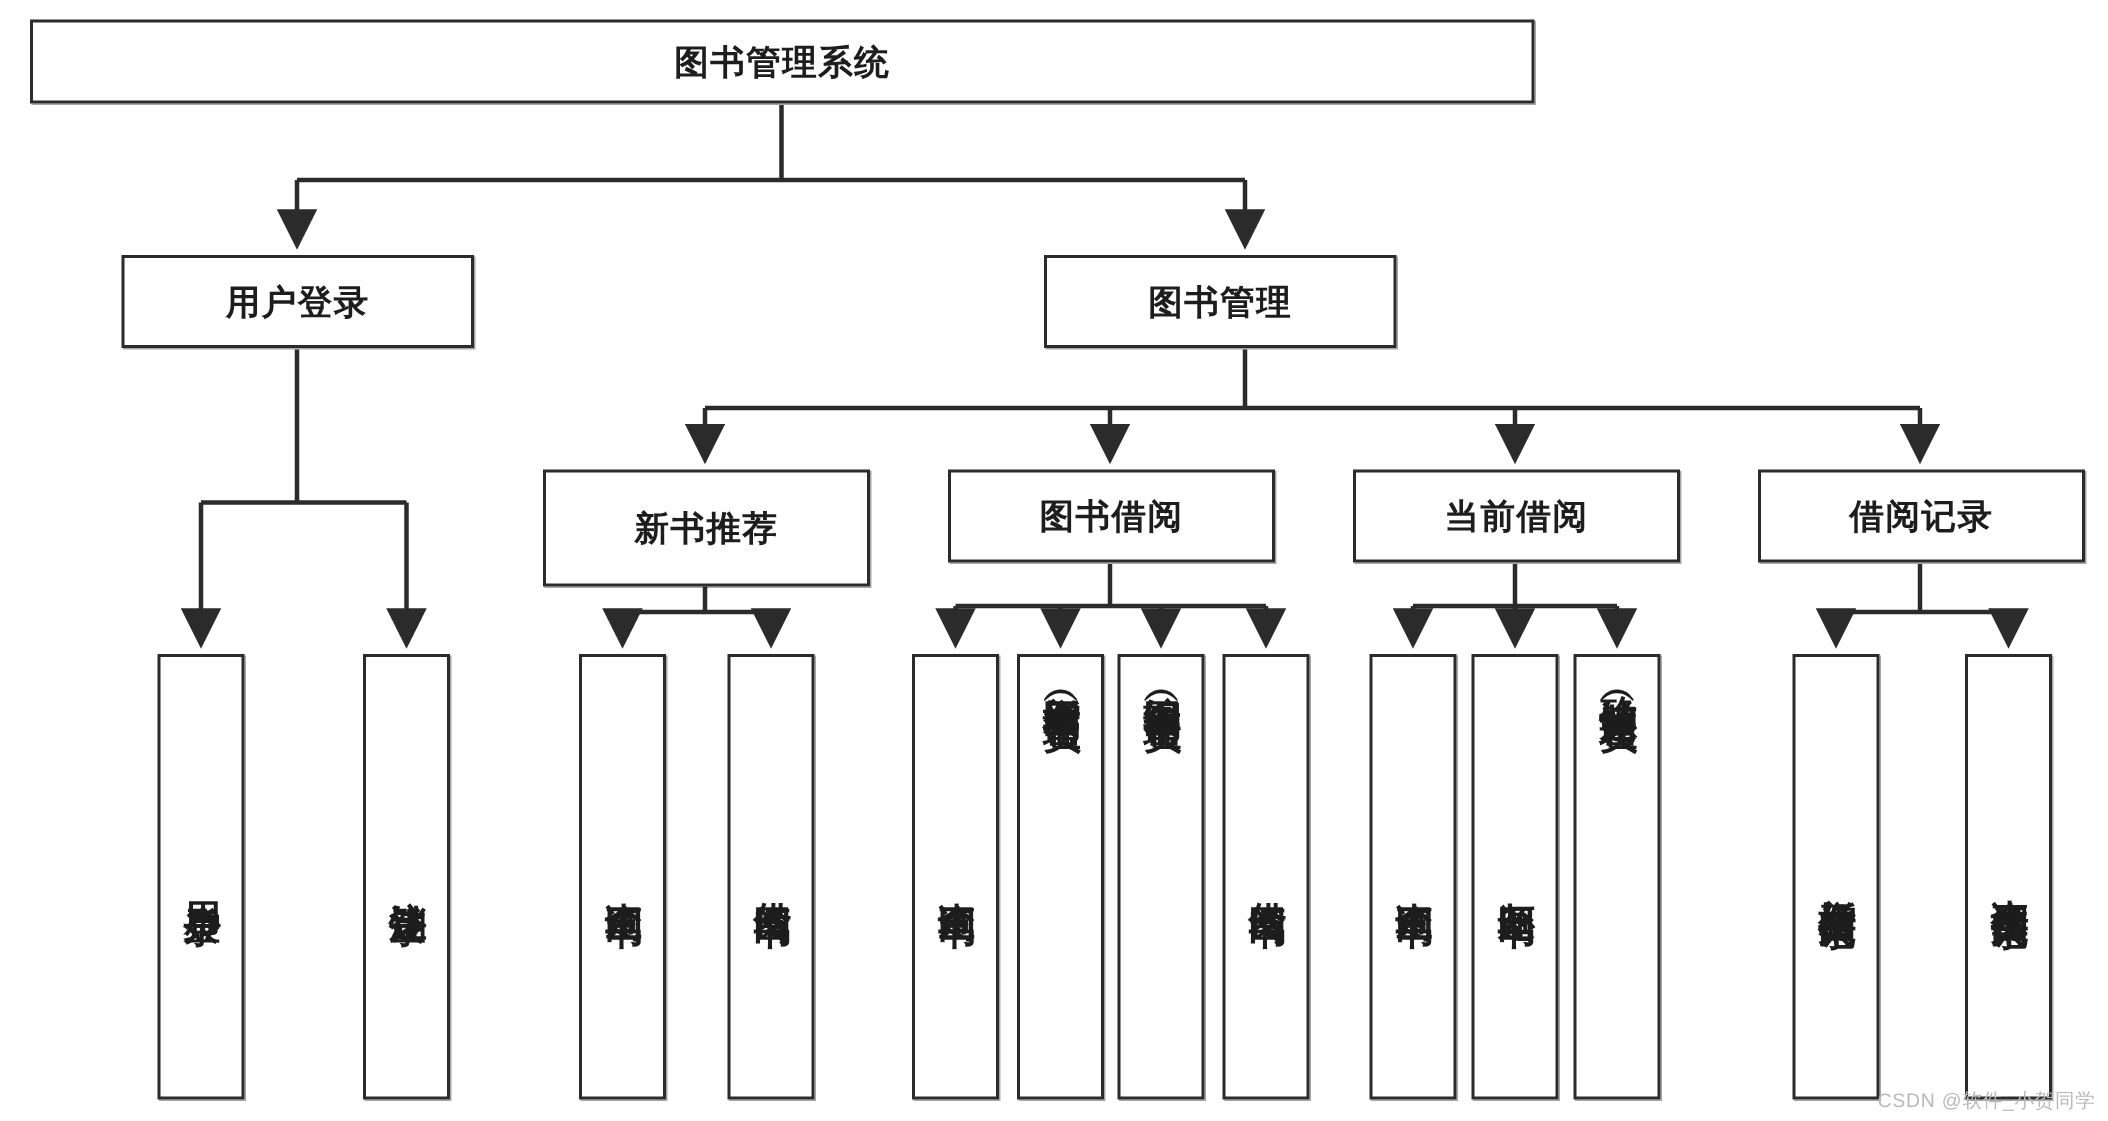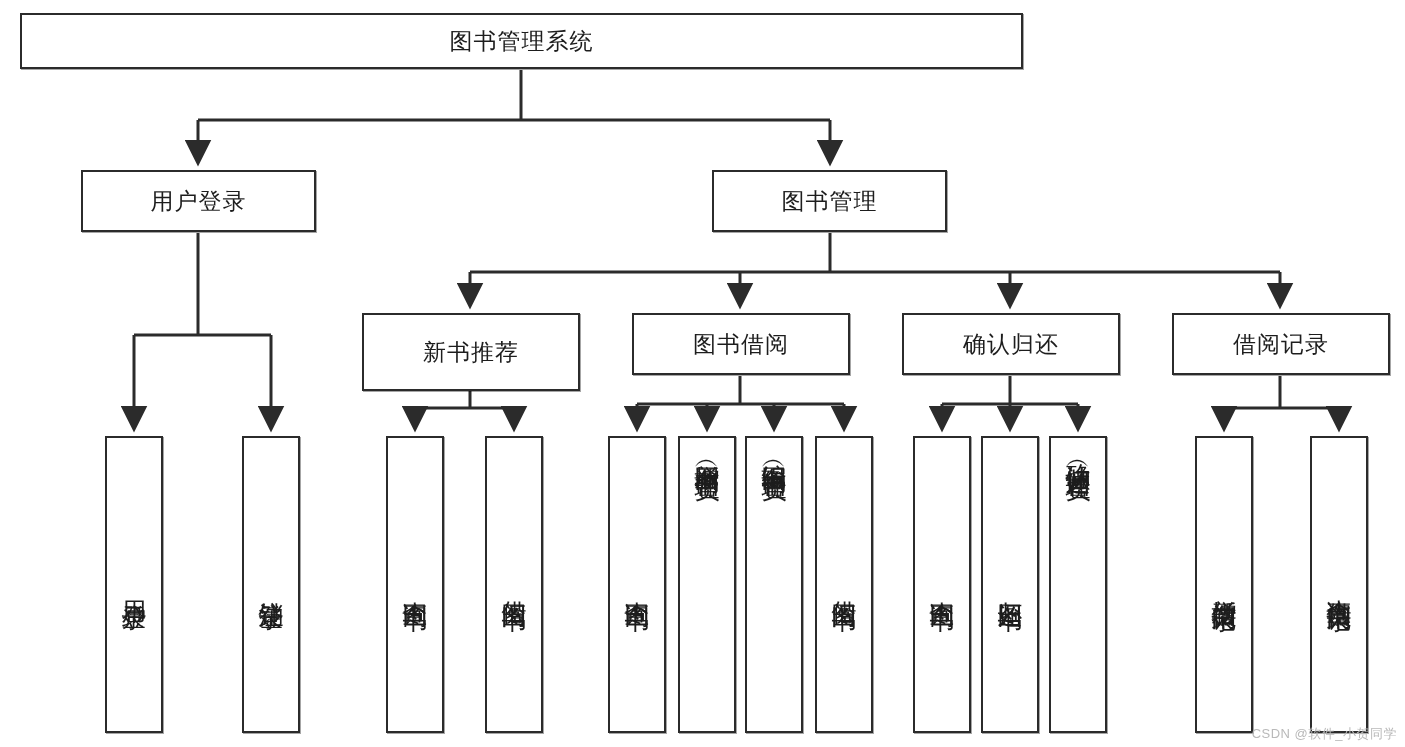--- a/index.html
+++ b/index.html
@@ -23,20 +23,21 @@
   
   .node {
     position: absolute;
     box-sizing: border-box;
     background: #ffffff;
     border: 2px solid #2b2b2b;
     box-shadow: 1px 1px 0 0 rgba(0,0,0,0.35);
     display: flex;
     align-items: center;
     justify-content: center;
+    font-weight: bold;
   }
   .node-h .label {
     font-size: 23px;
     color: #1d1d1d;
     letter-spacing: 1px;
     line-height: 1;
     white-space: nowrap;
   }
   
   .node-v {
@@ -132,32 +133,32 @@
     </g>
   </svg>
 
   <div class="node node-h" style="left:20px; top:13px; width:1003px; height:56px;">
     <span class="label">图书管理系统</span>
   </div>
 
   <div class="node node-h" style="left:81px; top:170px; width:235px; height:62px;">
     <span class="label">用户登录</span>
   </div>
-  <div class="node node-h" style="left:712px; top:170px; width:235px; height:62px;">
+  <div class="node node-h" style="left:696px; top:170px; width:235px; height:62px;">
     <span class="label">图书管理</span>
   </div>
 
   <div class="node node-h" style="left:362px; top:313px; width:218px; height:78px;">
     <span class="label">新书推荐</span>
   </div>
   <div class="node node-h" style="left:632px; top:313px; width:218px; height:62px;">
     <span class="label">图书借阅</span>
   </div>
   <div class="node node-h" style="left:902px; top:313px; width:218px; height:62px;">
-    <span class="label">确认归还</span>
+    <span class="label">当前借阅</span>
   </div>
   <div class="node node-h" style="left:1172px; top:313px; width:218px; height:62px;">
     <span class="label">借阅记录</span>
   </div>
 
   <div class="node node-v center-text" style="left:105px; top:436px; width:58px; height:297px;">
     <span class="label">用户登录</span>
   </div>
   <div class="node node-v center-text" style="left:242px; top:436px; width:58px; height:297px;">
     <span class="label">注销登录</span>

